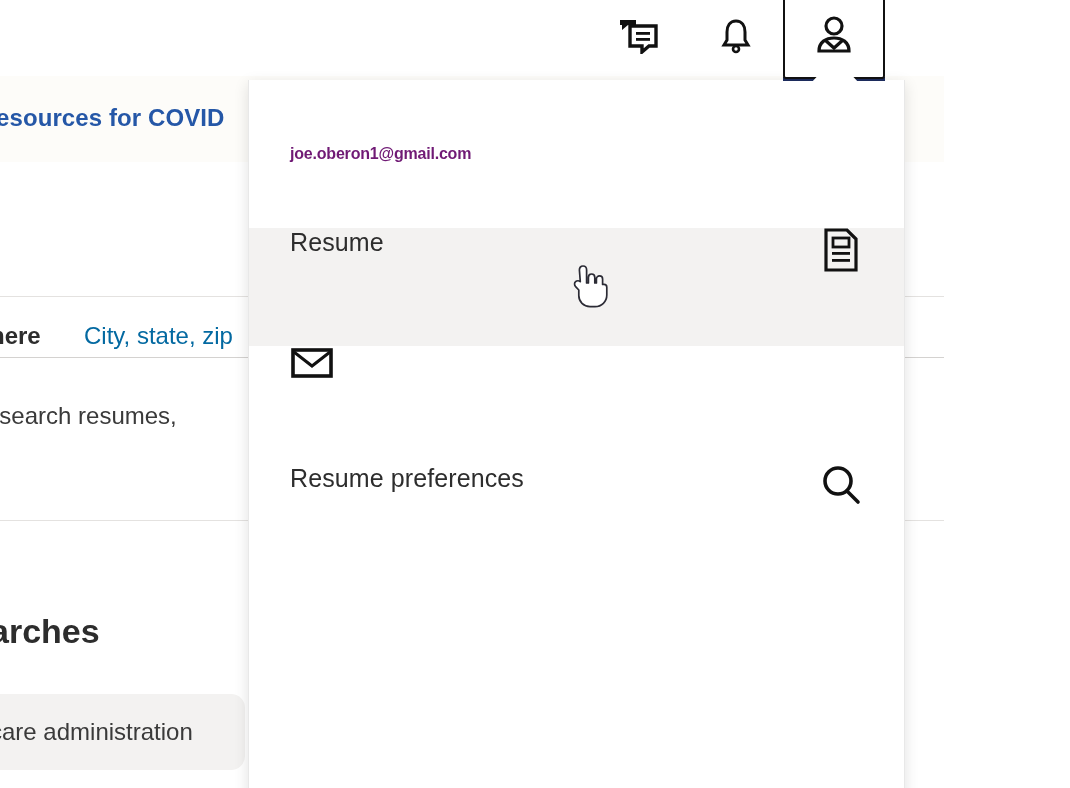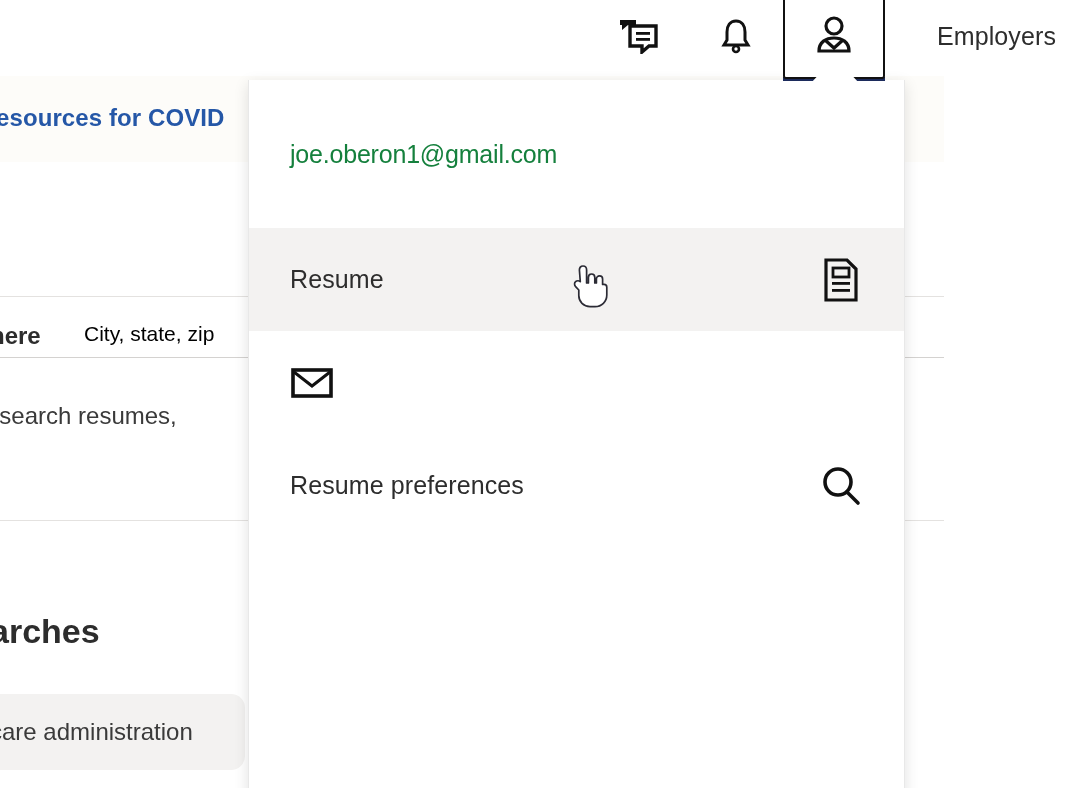--- a/index.html
+++ b/index.html
@@ -71,21 +71,21 @@
     background:#ffffff;
     border-top:1px solid #e4e2e0;
     border-bottom:1px solid #d4d2d0;
   }
   .search-what {
     position:absolute; left:-10px; top:322px;
     font-size:24px; font-weight:bold; color:#2d2d2d; white-space:nowrap;
   }
   .search-where {
     position:absolute; left:84px; top:322px;
-    font-size:21px; color:#000000; white-space:nowrap;
+    font-size:24px; color:#0369a1; white-space:nowrap;
   }
 
   .tagline {
     position:absolute; left:-14px; top:402px;
     font-size:24px; color:#3a3a3a; white-space:nowrap;
   }
 
   .section-divider {
     position:absolute; left:0; top:520px; width:944px; height:1px;
     background:#e4e2e0;
@@ -112,26 +112,26 @@
     width:657px; height:720px;
     background:#ffffff;
     border:1px solid #e8e8e8;
     border-top:none;
     box-shadow:0 4px 14px rgba(0,0,0,.12);
     z-index:30;
   }
   .dd-email-block { height:148px; display:flex; align-items:center; }
   .dd-email {
     padding-left:41px;
-    font-size:25px; font-weight:normal; color:#15803d;
+    font-size:16px; font-weight:bold; color:#701a75;
     letter-spacing:-.2px; white-space:nowrap;
   }
   .dd-item {
-    height:103px;
-    display:flex; align-items:center; justify-content:space-between;
+    height:118px;
+    display:flex; align-items:flex-start; justify-content:space-between;
     padding:0 41px;
     background:#ffffff;
   }
   .dd-item.is-active { background:#f3f2f1; }
   .dd-item-label {
     font-size:25px; color:#2d2d2d; letter-spacing:.1px; white-space:nowrap;
   }
   .dd-item-icon {
     width:44px; display:flex; align-items:center; justify-content:center;
     flex:0 0 auto;
@@ -159,21 +159,20 @@
     <div class="tagline">, search resumes, </div>
 
     <div class="section-divider"></div>
 
     <div class="recent-heading">arches</div>
     <div class="recent-pill"></div>
     <div class="recent-pill-text">care administration</div>
 
     <div class="header-bar"></div>
 
-    <div class="employers-link">Employers</div>
 
     <div class="hdr-icon-btn" id="btn-messages">
       <span>
         <svg width="42" height="36" viewBox="0 0 42 36">
           <path d="M3 2 h16 v5 h-8 l-6 5 v-5 h-2 z" fill="#111"></path>
           <path d="M13 8 h26 v20 h-7 l-7 6 v-6 h-12 z" fill="none" stroke="#111" stroke-width="3.4"></path>
           <rect x="19" y="14" width="14" height="2.8" fill="#111"></rect>
           <rect x="19" y="20" width="14" height="2.8" fill="#111"></rect>
         </svg>
       </span>

